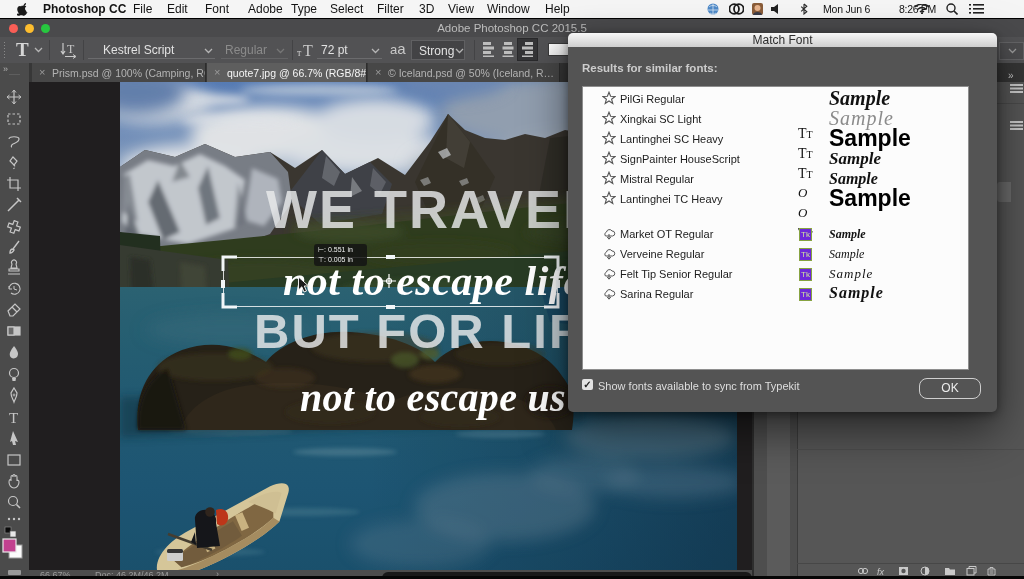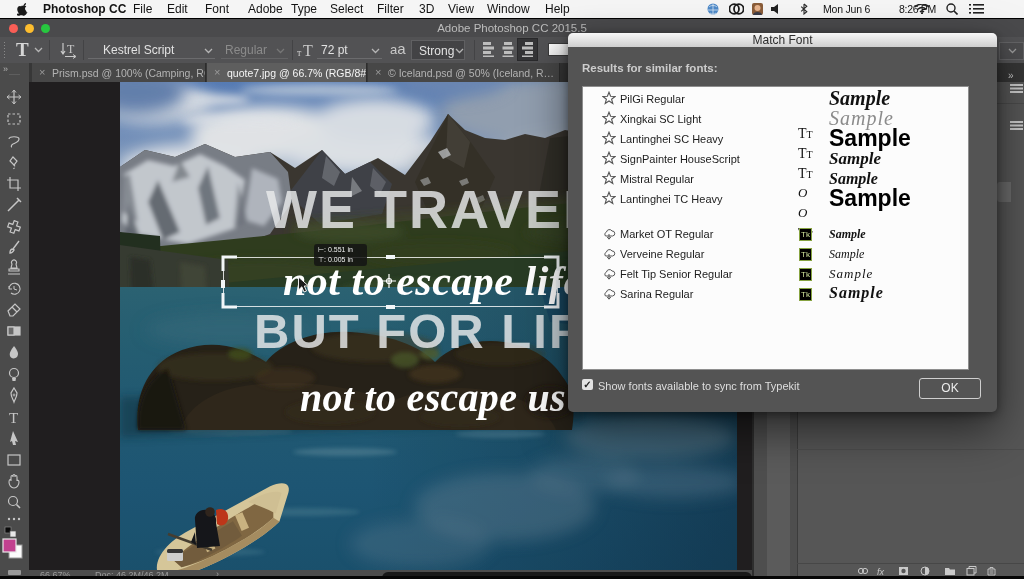--- a/index.html
+++ b/index.html
@@ -44,24 +44,24 @@
 
 #dialog { position:absolute; left:568px; top:33px; width:429px; height:379px; background:#545454; border-radius:5px; box-shadow:0 18px 45px rgba(0,0,0,0.55), 0 2px 10px rgba(0,0,0,0.4); }
 #dlg-title { position:absolute; left:0; top:0; width:100%; height:14px; border-radius:5px 5px 0 0; background:linear-gradient(#f7f7f7,#cfcfcf); color:#2c2c2c; font-size:12px; text-align:center; line-height:14px; }
 #dlg-sub { position:absolute; left:14px; top:29px; color:#cccccc; font-size:11.5px; font-weight:bold; }
 #dlg-list { position:absolute; left:14px; top:53px; width:387px; height:284px; background:#fcfcfc; border:1px solid #8e8e8e; }
 .frow { position:absolute; left:0; width:100%; height:20px; }
 .frow .star { position:absolute; left:19px; top:2px; width:14px; height:14px; }
 .frow .fname { position:absolute; left:37px; top:4px; font-size:11px; color:#1c1c1c; }
 .frow .ficon { position:absolute; left:215px; top:0px; width:16px; font-family:"Liberation Serif",serif; color:#111;margin-top:32px; }
 .frow .fsample { position:absolute; left:246px; }
-.tkbadge { position:absolute; left:216px; top:4px; width:13px; height:13px; background:#000000; border:1px solid #87a341; color:#cfe39a; font-size:8px; text-align:center; line-height:11px; }
+.tkbadge { position:absolute; left:216px; top:4px; width:13px; height:13px; background:#6d28d9; border:1px solid #87a341; color:#cfe39a; font-size:8px; text-align:center; line-height:11px; }
 #dlg-check { position:absolute; left:14px; top:346px; width:11px; height:11px; background:#e3e3e3; border-radius:2px; color:#222; font-size:10px; line-height:11px; text-align:center; font-weight:bold; }
 #dlg-checklabel { position:absolute; left:30px; top:347px; color:#dedede; font-size:11px; }
-#dlg-ok { position:absolute; left:351px; top:345px; width:62px; height:21px; border:1px solid #cfcfcf; border-radius:3px; color:#ececec; font-size:12px; text-align:center; line-height:19px; }
+#dlg-ok { position:absolute; left:351px; top:345px; width:62px; height:21px; border:1px solid #cfcfcf; border-radius:8px; color:#ececec; font-size:12px; text-align:center; line-height:19px; }
 </style>
 </head>
 <body>
 
 <div id="menubar">
   <svg class="mi" style="left:17px; top:3px;" width="11" height="13" viewBox="0 0 11 13">
       <path d="M7.8 0 C7.9 0.8 7.6 1.6 7.1 2.2 C6.6 2.8 5.8 3.3 5.1 3.2 C5 2.5 5.3 1.7 5.8 1.1 C6.3 0.5 7.2 0.1 7.8 0 Z M9.4 10 C9 10.9 8.8 11.3 8.3 12 C7.6 13 6.6 14.2 5.4 14.2 C4.3 14.2 4 13.5 2.6 13.5 C1.2 13.5 0.8 14.2 -0.3 14.2 C-1.5 14.2 -2.4 13.1 -3.1 12.1 Z" transform="translate(2,0) scale(0.9)" fill="#1a1a1a"></path>
       <path d="M5.5 3.9 C6.3 3.9 7.4 3.4 8.4 3.5 C8.8 3.5 9.9 3.7 10.6 4.7 C10.5 4.8 9.3 5.5 9.3 7 C9.3 8.8 10.9 9.4 10.9 9.4 C10.9 9.5 10.7 10.3 10.1 11.1 C9.6 11.8 9 12.5 8.2 12.5 C7.4 12.5 7.1 12 6.2 12 C5.3 12 4.9 12.5 4.2 12.5 C3.4 12.5 2.8 11.8 2.3 11.1 C1.2 9.5 0.8 7.6 1.3 6.1 C1.7 5 2.7 4 3.9 4 C4.6 4 5.1 4.4 5.5 4.4 Z" transform="translate(-0.8,-0.9) scale(0.95)" fill="#1a1a1a"></path>
     </svg>
   <b class="mi" style="left:43px;">Photoshop CC</b>

